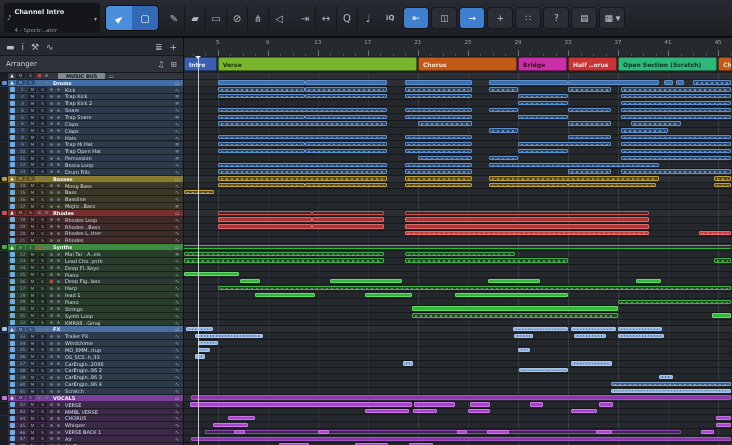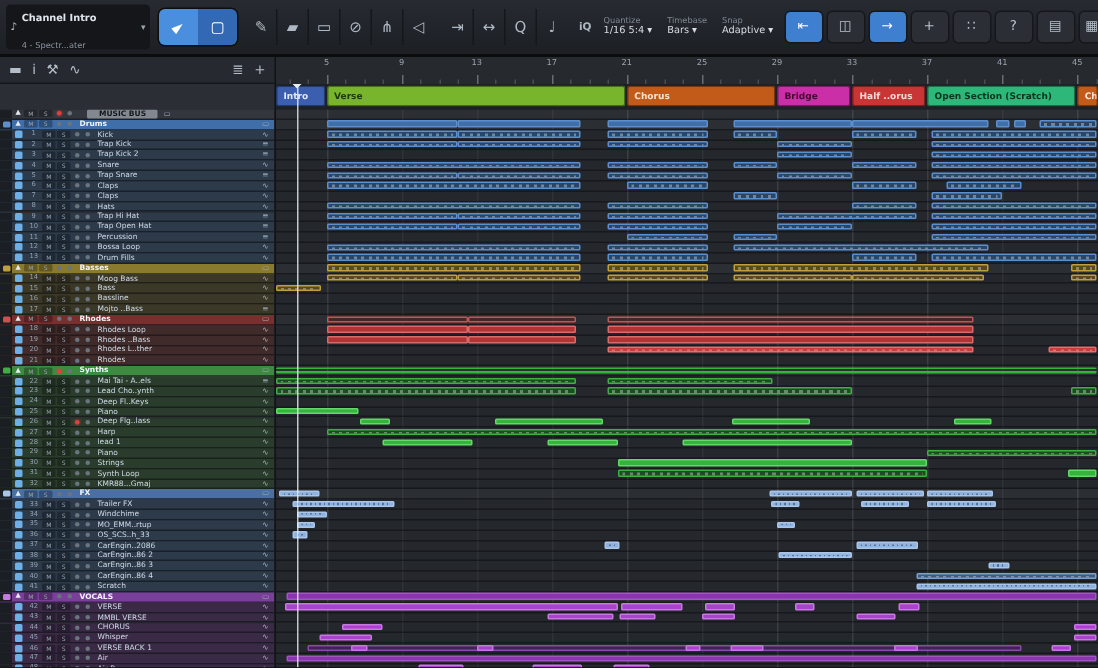--- a/index.html
+++ b/index.html
@@ -151,34 +151,20 @@
         <div class="tbtn" data-name="bend-tool">⋔</div>
         <div class="tbtn" data-name="listen-tool">◁</div>
       </div>
     <div class="strip" id="nav-strip" data-name="nav-strip">
         <div class="tbtn" data-name="autoscroll-icon">⇥</div>
         <div class="tbtn" data-name="resize-icon">↔</div>
         <div class="tbtn" data-name="zoom-icon">Q</div>
         <div class="tbtn" data-name="metronome-icon">♩</div>
       </div>
     <span class="iq" data-name="iq-toggle">iQ</span>
-    <div id="dropdowns" data-name="snap-dropdown-group">
-        <div class="dd" data-name="quantize-dropdown">
-          <div class="dd-label" data-name="quantize-dropdown-label">Quantize</div>
-          <div class="dd-value" data-name="quantize-dropdown-value">1/16 5:4 ▾</div>
-        </div>
-        <div class="dd" data-name="timebase-dropdown">
-          <div class="dd-label" data-name="timebase-dropdown-label">Timebase</div>
-          <div class="dd-value" data-name="timebase-dropdown-value">Bars ▾</div>
-        </div>
-        <div class="dd" data-name="snap-dropdown">
-          <div class="dd-label" data-name="snap-dropdown-label">Snap</div>
-          <div class="dd-value" data-name="snap-dropdown-value">Adaptive ▾</div>
-        </div>
-      </div>
     <div id="right-buttons" data-name="view-button-group">
         <div class="rbtn active" data-name="snap-marker-button">⇤</div>
         <div class="rbtn" data-name="duplicate-button">◫</div>
         <div class="rbtn active" data-name="follow-button">→</div>
         <div class="rbtn" data-name="crosshair-button">+</div>
         <div class="rbtn" data-name="random-button">∷</div>
         <div class="rbtn" data-name="help-button">?</div>
         <div class="rbtn" data-name="film-button">▤</div>
         <div class="rbtn" data-name="grid-button">▦ ▾</div>
       </div>
@@ -186,20 +172,25 @@
 
   <div id="left-panel" data-name="track-panel">
     <div id="panel-header" data-name="track-panel-header">
         <div class="ph" data-name="events-icon">▬</div>
         <div class="ph" data-name="inspector-icon">i</div>
         <div class="ph" data-name="tools-icon">⚒</div>
         <div class="ph" data-name="automation-icon">∿</div>
         <div class="spacer"></div>
         <div class="ph" data-name="track-list-icon">≣</div>
         <div class="ph" data-name="add-track-icon">+</div>
+      </div>
+    <div id="arranger-row" data-name="arranger-row">
+      <span class="arr-label" data-name="arranger-label">Arranger</span>
+    <div class="ph" data-name="music-note-icon">♫</div>
+        <div class="ph" data-name="arrange-grid-icon">⊞</div>
       </div>
     <div id="track-rows" data-name="track-list">
         <div class="prow bus g-bus" data-name="bus-row" style="top: 0px; height: 6.85px;">
           <div class="gutter" data-name="row-gutter"></div>
           <div class="fold-arrow" data-name="folder-expand-icon">▲</div>
           <div class="cell" data-name="mute-button">M</div>
           <div class="cell" data-name="solo-button">S</div>
           <div class="dotc" data-name="record-arm-button">
             <div class="dot armed" data-name="record-dot"></div>
           </div>

